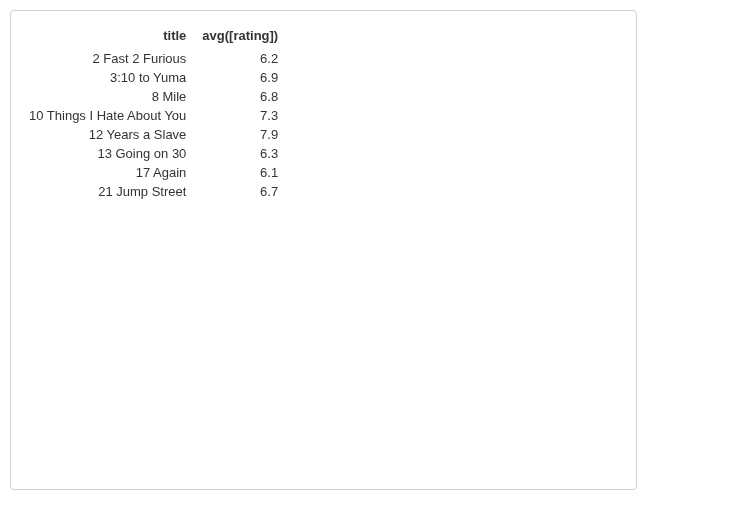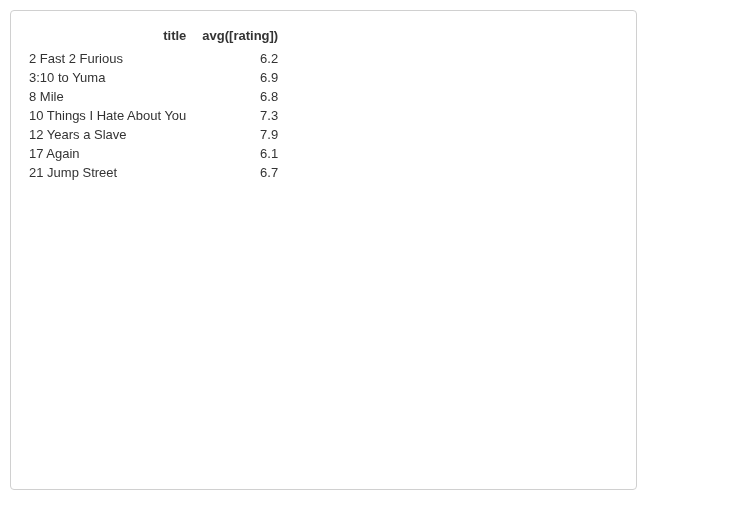--- a/index.html
+++ b/index.html
@@ -45,21 +45,21 @@
       text-align: right;
       min-width: 160px;
     }
 
     tbody td {
       padding: 2px 8px;
       color: #333;
     }
 
     tbody td:first-child {
-      text-align: left;
+      text-align: right;
     }
 
     tbody td:last-child {
       text-align: right;
     }
   </style>
 </head>
 <body>
 
 <div class="container">
@@ -85,20 +85,24 @@
         </tr>
         <tr>
           <td>10 Things I Hate About You</td>
           <td>7.3</td>
         </tr>
         <tr>
           <td>12 Years a Slave</td>
           <td>7.9</td>
         </tr>
         <tr>
+          <td>13 Going on 30</td>
+          <td>6.3</td>
+        </tr>
+        <tr>
           <td>17 Again</td>
           <td>6.1</td>
         </tr>
         <tr>
           <td>21 Jump Street</td>
           <td>6.7</td>
         </tr>
       </tbody>
   </table>
 </div>

